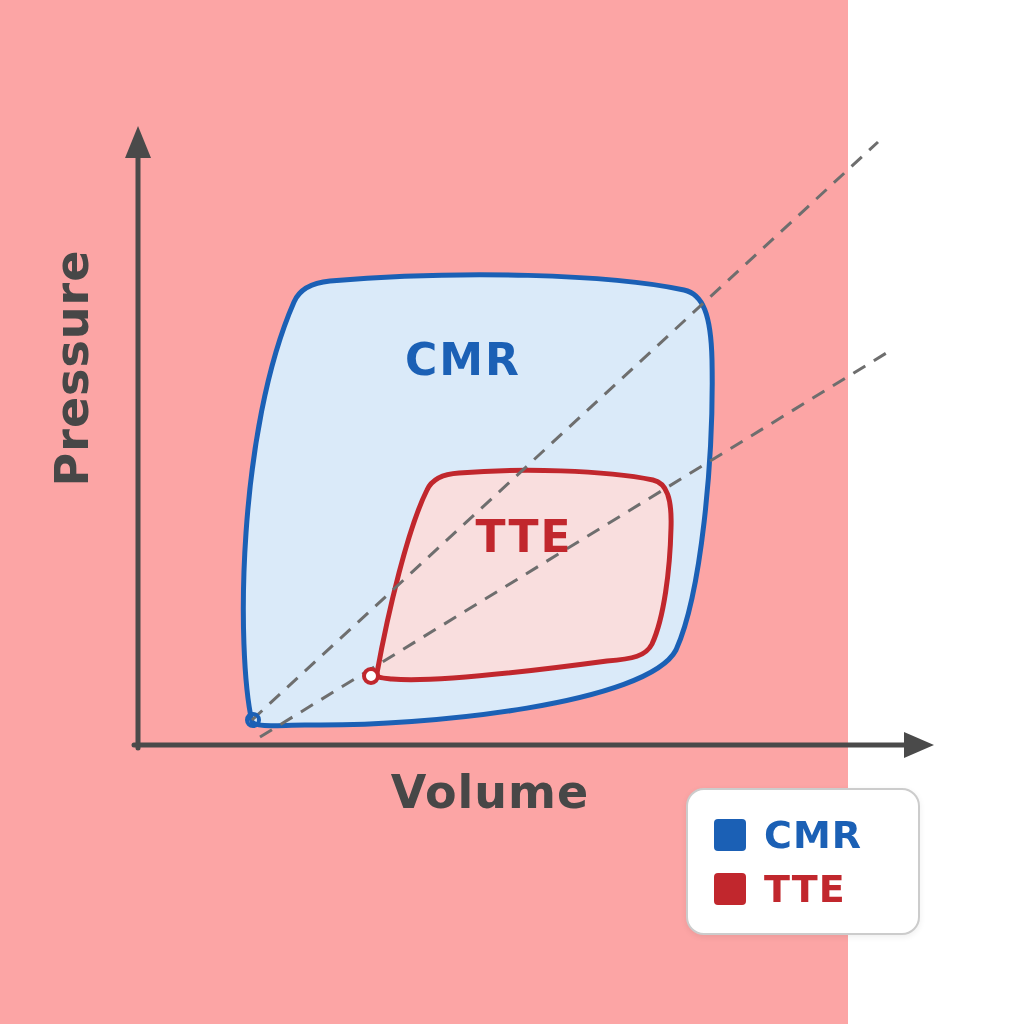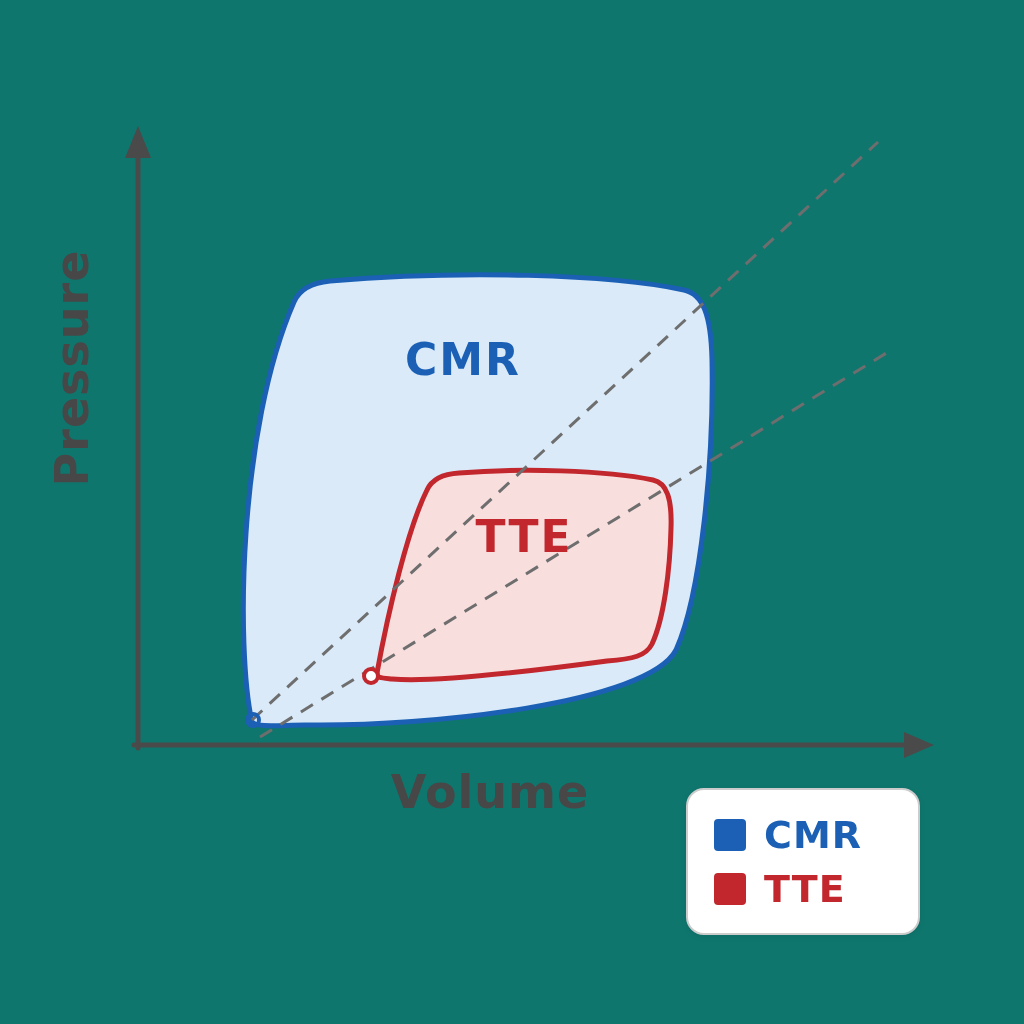--- a/index.html
+++ b/index.html
@@ -6,23 +6,23 @@
     margin: 0;
     padding: 0;
     width: 1024px;
     height: 1024px;
     background: #ffffff;
     overflow: hidden;
     font-family: "DejaVu Sans", "Liberation Sans", sans-serif;
   }
   .stage {
     position: relative;
-    width: 1024px;
+    width: 848px;
     height: 1024px;
-    background: #0f766e;
+    background: #fca5a5;
   }
   svg text {
     font-family: "DejaVu Sans", "Liberation Sans", sans-serif;
   }
   .axis-line {
     fill: none;
     stroke-width: 5;
     stroke-linecap: round;
   }
   .region-path {

